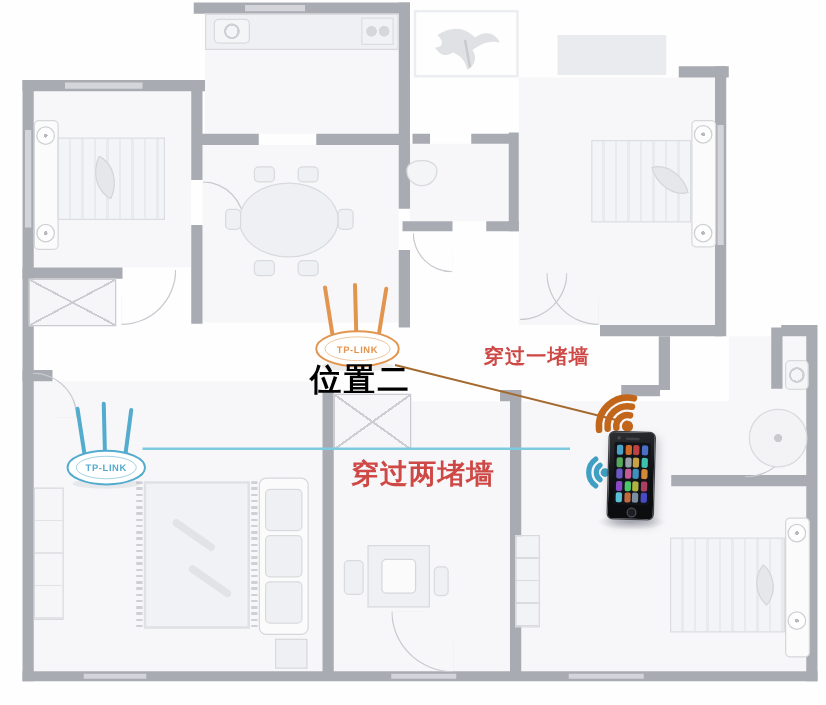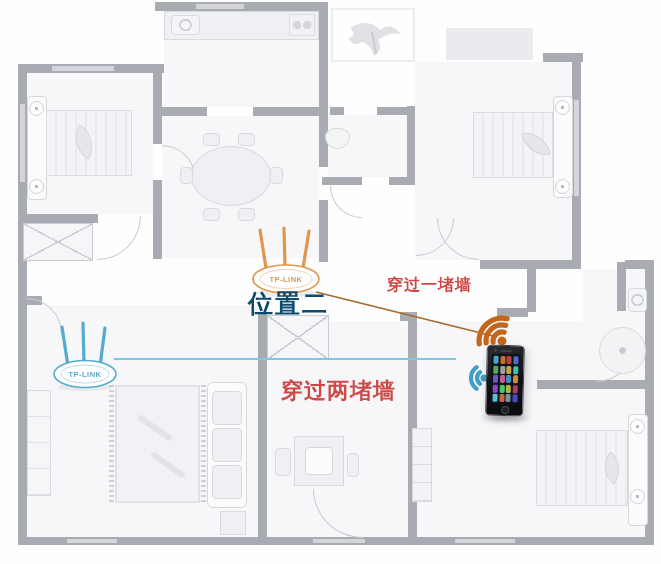--- a/index.html
+++ b/index.html
@@ -29,21 +29,21 @@
         background-image:linear-gradient(to bottom right,transparent 48.8%,#cdced3 48.8%,#cdced3 51.2%,transparent 51.2%),
                          linear-gradient(to top right,transparent 48.8%,#cdced3 48.8%,#cdced3 51.2%,transparent 51.2%)}
   .fringe{position:absolute;background:repeating-linear-gradient(180deg,#cfd0d5 0 2px,transparent 2px 5px)}
   .round{position:absolute;border-radius:50%;background:radial-gradient(circle,#c9cacf 0 3px,#f3f3f6 3.5px);border:1px solid #d9dadd}
   .stove{position:absolute;border:1px solid #dcdde1;
          background:radial-gradient(circle at 30% 50%,#d6d7db 0 4px,transparent 4.5px),
                     radial-gradient(circle at 72% 50%,#d6d7db 0 4px,transparent 4.5px),#f1f2f5}
   .sink{position:absolute;border:1px solid #d9dadd;border-radius:4px;
         background:radial-gradient(circle,transparent 4.5px,#cfd0d5 4.5px 6px,transparent 6.5px),#f4f5f7}
   .overlay{position:absolute;left:0;top:0;z-index:6;pointer-events:none}
-  .label{position:absolute;font-weight:bold;color:#0c4a6e;letter-spacing:2px;z-index:7;white-space:nowrap}
+  .label{position:absolute;font-weight:bold;color:#000000;letter-spacing:2px;z-index:7;white-space:nowrap}
   .label.red{color:var(--red)}
   .phone{position:absolute;left:486px;top:345px;width:38px;height:71px;z-index:6;
          background:linear-gradient(160deg,#2e2f33,#0c0d0f 60%);border:1px solid #404248;border-radius:5px;
          transform:rotate(1.5deg);box-shadow:2px 4px 8px rgba(40,40,60,.25)}
   .phone-ear{position:absolute;left:13px;top:3.5px;width:11px;height:2.5px;background:#3e4046;border-radius:2px}
   .phone-cam{position:absolute;left:6px;top:3px;width:3px;height:3px;background:#45474e;border-radius:50%}
   .phone-screen{position:absolute;left:4px;top:8px;width:29px;height:50px;background:#10131a;border-radius:2px;overflow:hidden}
   .phone-grid{position:absolute;inset:2px;display:grid;grid-template-columns:repeat(4,1fr);grid-auto-rows:1fr;gap:1.5px}
   .phone-grid div{border-radius:1.5px}
   .phone-home{position:absolute;left:15px;bottom:1.5px;width:8px;height:8px;border-radius:50%;background:#1c1e24;border:1px solid #4a4c54}
@@ -243,15 +243,15 @@
           <div style="background: rgb(191, 106, 63);"></div>
           <div style="background: rgb(122, 143, 159);"></div>
           <div style="background: rgb(74, 74, 199);"></div>
         </div>
     </div>
     <div class="phone-home"></div>
   </div>
 
   <div class="label" style="left:248px;top:287px;font-size:25px">位置二</div>
   <div class="label red" style="left:387px;top:275px;font-size:16px;letter-spacing:1px">穿过一堵墙</div>
-  <div class="label red" style="left:281px;top:376px;font-size:22px;letter-spacing:1px">穿过两堵墙</div>
+  <div class="label red" style="left:281px;top:364px;font-size:22px;letter-spacing:1px">穿过两堵墙</div>
 
 </div>
 
 </body></html>

